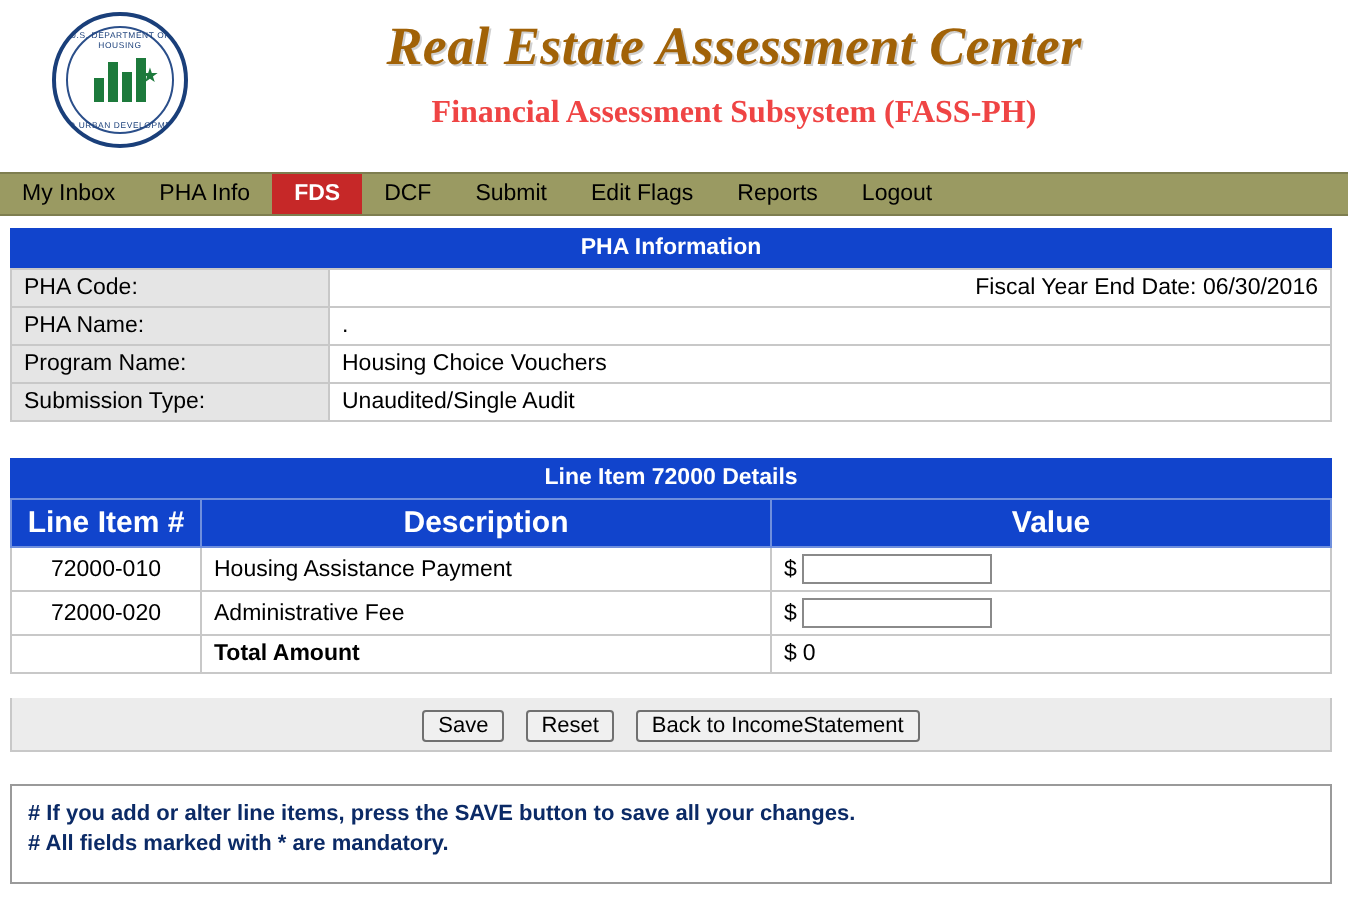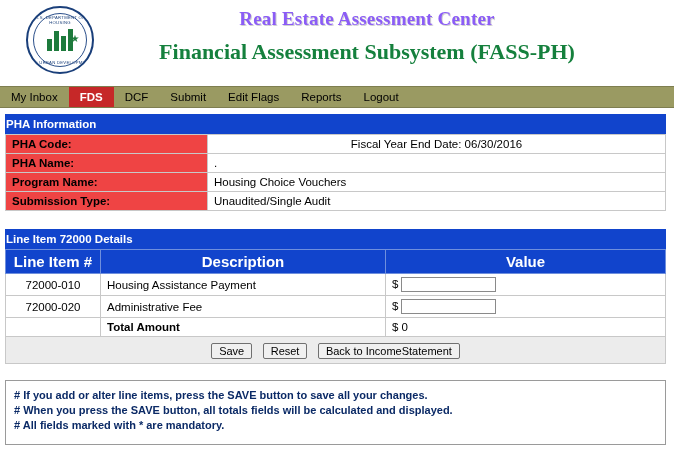--- a/index.html
+++ b/index.html
@@ -82,32 +82,33 @@
   .hud-seal .seal-top { top: 7px; }
   .hud-seal .seal-bottom { bottom: 7px; }
 
   .titles {
     flex: 1;
     text-align: center;
     padding-top: 8px;
   }
   .title-main {
     font-family: "Liberation Serif", serif;
-    font-weight: bold;
-    font-size: 19px;
-    color: #8b5cf6;
+    font-style: italic;
+    font-weight: bold;
+    font-size: 27px;
+    color: #a16207;
     letter-spacing: .2px;
     text-shadow: 1px 1px 0 #cfcfcf;
   }
   .title-sub {
     margin-top: 9px;
     font-family: "Liberation Serif", serif;
     font-weight: bold;
-    font-size: 22px;
-    color: #15803d;
+    font-size: 16px;
+    color: #ef4444;
   }
   .title-pad { width: 60px; }
 
   
   .menubar {
     height: 22px;
     background: #9a9a62;
     border-top: 1px solid #7e7e50;
     border-bottom: 1px solid #7e7e50;
     display: flex;
@@ -153,39 +154,38 @@
   }
 
   
   table { border-collapse: collapse; width: 100%; }
 
   .blue-head {
     background: #1144cc;
     color: #ffffff;
     font-size: 11.5px;
     font-weight: bold;
-    text-align: left;
+    text-align: center;
     padding: 3px 0;
     border: 1px solid #1144cc;
   }
 
   .info-table { border: 1px solid #9a9a9a; }
   .info-table td {
     font-size: 11.5px;
     padding: 3px 6px;
     border: 1px solid #c8c8c8;
   }
   .info-table td.lbl {
-    background: #ef4444;
-    width: 202px;
+    background: #e5e5e5;
+    width: 159px;
     color: #000;
-    font-weight: bold;
   }
   .info-table td.val { background: #ffffff; }
-  .info-table td.val.center { text-align: center; }
+  .info-table td.val.center { text-align: right; }
 
   .spacer { height: 18px; }
 
   .detail-table { border: 1px solid #9a9a9a; }
   .detail-table th {
     background: #1144cc;
     color: #ffffff;
     font-size: 15px;
     font-weight: bold;
     padding: 3px 0;
@@ -215,20 +215,21 @@
     background: #ffffff;
   }
   .total-val { font-size: 11.5px; }
 
   .btn-row {
     background: #ececec;
     text-align: center;
     padding: 4px 12px;
     border: 1px solid #c8c8c8;
     border-top: none;
+    margin-top: 12px;
   }
   button.btn {
     font-family: "Liberation Sans", sans-serif;
     font-size: 11px;
     padding: 1px 7px;
     margin: 0 3px;
     background: #f0f0f0;
     border: 1px solid #707070;
     border-radius: 2px;
     cursor: pointer;
@@ -276,20 +277,21 @@
     </div>
     <div class="titles">
       <div class="title-main">Real Estate Assessment Center</div>
       <div class="title-sub">Financial Assessment Subsystem (FASS-PH)</div>
     </div>
     <div class="title-pad"></div>
   </div>
 
   <div class="menubar">
     <div class="menu-item">My Inbox</div>
+    <div class="menu-item">PHA Info</div>
     <div class="menu-item active">FDS</div>
     <div class="menu-item">DCF</div>
     <div class="menu-item">Submit</div>
     <div class="menu-item">Edit Flags</div>
     <div class="menu-item">Reports</div>
     <div class="menu-item">Logout</div>
   </div>
 
   <div class="body-area">
 
@@ -356,19 +358,18 @@
           </table>
         <div class="btn-row">
           <button class="btn">Save</button>
           <button class="btn">Reset</button>
           <button class="btn">Back to IncomeStatement</button>
         </div>
       </div>
 
       <div class="note-box">
         <div class="note-line"># If you add or alter line items, press the SAVE button to save all your changes.</div>
-        <div class="note-line"># When you press the SAVE button, all totals fields will be calculated and displayed.</div>
         <div class="note-line"># All fields marked with * are mandatory.</div>
       </div>
 
     </div>
   </div>
 </div>
 
 </body></html>

